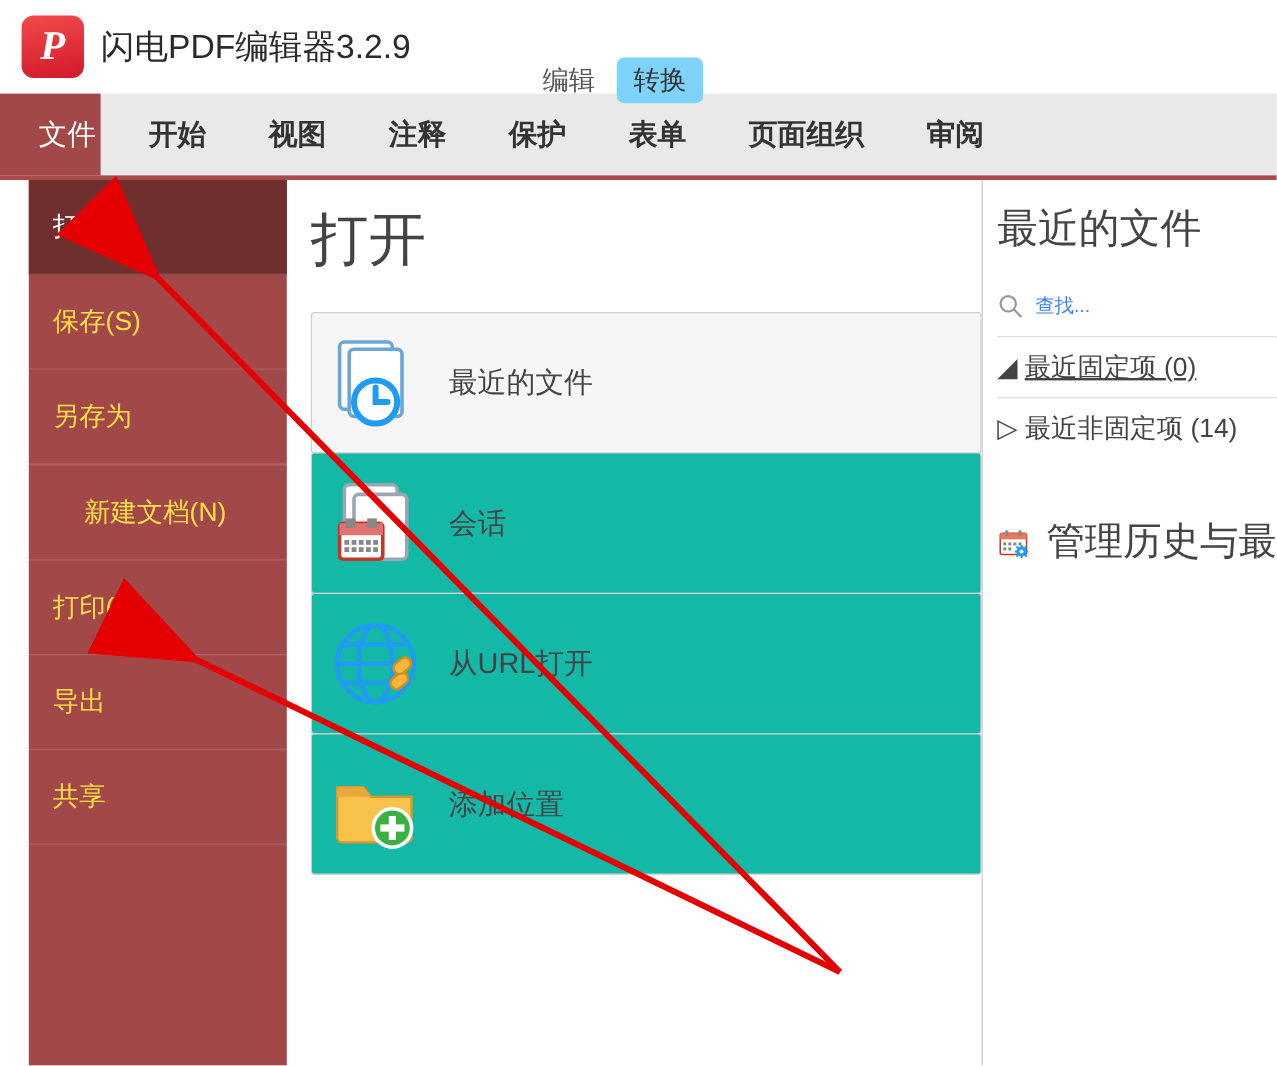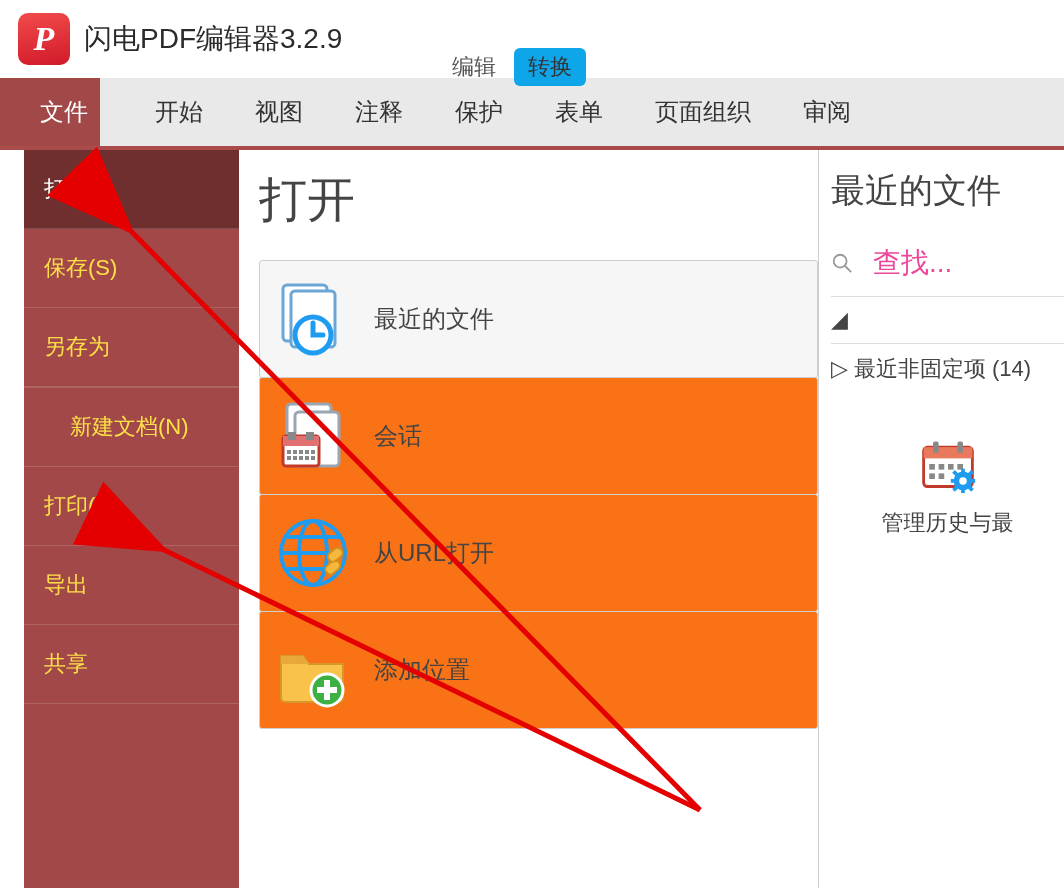--- a/index.html
+++ b/index.html
@@ -2,42 +2,42 @@
 <html><head>
 <meta charset="utf-8">
 <style>
   * { box-sizing: border-box; margin: 0; padding: 0; }
   html, body { width: 1064px; height: 888px; overflow: hidden; font-family: "Microsoft YaHei", "PingFang SC", sans-serif; background: #fff; color: #333; }
   .titlebar { height: 78px; display: flex; align-items: center; padding-left: 18px; gap: 14px; position: relative; }
   .app-logo { width: 52px; height: 52px; background: linear-gradient(170deg,#f24b4b,#d11a2a); border-radius: 10px; display:flex; align-items:center; justify-content:center; color:#fff; font-style:italic; font-weight:bold; font-size:34px; font-family: "Georgia", serif; }
   .app-title { font-size: 28px; color:#2a2a2a; }
   .tab-pills { position:absolute; left: 438px; top: 48px; display:flex; gap:4px; }
   .pill { padding: 4px 14px; font-size: 22px; border-radius: 6px; color:#555; }
-  .pill.active { background:#0ea5e9; color:#333; }
+  .pill.active { background:#7dd3fc; color:#333; }
   .ribbon { height: 72px; display:flex; align-items:stretch; border-bottom: 4px solid #a94b4b; }
-  .ribbon-file { width: 100px; background:#a24848; color:#fff; display:flex; align-items:center; justify-content:center; font-size:24px;padding-left:28px; }
-  .ribbon-rest { flex:1; background:#e9e9e9; display:flex; align-items:center; padding-left: 55px; gap: 52px; }
+  .ribbon-file { width: 84px; background:#a24848; color:#fff; display:flex; align-items:center; justify-content:center; font-size:24px;padding-left:28px; }
+  .ribbon-rest { flex:1; background:#e9e9e9; display:flex; align-items:center; padding-left: 40px; gap: 52px; font-weight: bold; }
   .ribbon-item { font-size:24px; color:#333; }
   .workspace { display:flex; height: calc(888px - 78px - 72px); margin-left: 24px; }
   .sidebar { width: 215px; background:#a24848; display:flex; flex-direction:column; }
   .side-item { padding: 24px 20px; color:#fde047; font-size:22px; border-bottom:1px solid rgba(255,255,255,0.15); }
   .side-item.active { background:#6f2f2f; color:#fff; }
   .side-item.sec-start { border-top:1px solid rgba(255,255,255,0.15);padding-left:46px; }
   .center { flex:1; min-width: 0; padding: 18px 0 0 20px; border-right:1px solid #ccc; }
   .center h1 { font-size:48px; font-weight: normal; margin-bottom: 28px; color:#444; }
   .open-list { display:flex; flex-direction:column; }
-  .open-row { height: 118px; display:flex; align-items:center; gap: 18px; border:1px solid #cfcfcf; border-radius:3px; margin-bottom:-1px; padding-left:10px; background:#f97316; }
+  .open-row { height: 118px; display:flex; align-items:center; gap: 18px; border:1px solid #cfcfcf; border-radius:3px; margin-bottom:-1px; padding-left:10px; background:#14b8a6; }
   .open-row.sel { background:#f6f6f6; }
   .row-label { font-size:24px; color:#444; }
   .right { width: 245px; padding: 18px 0 0 12px; position:relative; }
   .right h2 { font-size:34px; font-weight:normal; color:#444; margin-bottom:30px; white-space:nowrap; }
-  .search-row { display:flex; align-items:center; gap:20px; color:#ec4899; font-size:28px; margin-bottom:14px; }
+  .search-row { display:flex; align-items:center; gap:10px; color:#3b82f6; font-size:16px; margin-bottom:14px; }
   .tree-row { display:flex; align-items:center; gap:6px; font-size:22px; color:#444; padding:10px 0; border-top:1px solid #ddd; }
   .tree-row:first-of-type { border-top:1px solid #ddd; }
-  .manage-row { display:flex; align-items:center; gap:14px; margin-top:40px; font-size:22px; color:#444; white-space:nowrap;flex-direction:column; }
+  .manage-row { display:flex; align-items:center; gap:14px; margin-top:40px; font-size:32px; color:#444; white-space:nowrap; }
   
   .ic { width:86px; height:86px; display:flex; align-items:center; justify-content:center; flex-shrink:0; }
   .ic svg { width:80px; height:80px; }
   .cal-ic { width:60px; height:60px; }
   
   .arrows { position:absolute; inset:0; pointer-events:none; }
 </style>
 </head>
 <body>
 
@@ -157,20 +157,21 @@
     <h2>最近的文件</h2>
     <div class="search-row">
       <svg width="22" height="22" viewBox="0 0 24 24">
           <circle cx="10" cy="10" r="7" fill="none" stroke="#999" stroke-width="2"></circle>
           <line x1="15" y1="15" x2="22" y2="22" stroke="#999" stroke-width="2"></line>
         </svg>
       <span>查找...</span>
     </div>
     <div class="tree-row">
       <span>◢</span>
+      <span style="text-decoration:underline">最近固定项 (0)</span>
     </div>
     <div class="tree-row">
       <span>▷</span>
       <span>最近非固定项 (14)</span>
     </div>
 
     <div class="manage-row">
       <svg class="cal-ic" viewBox="0 0 64 64">
         <rect x="6" y="14" width="52" height="42" rx="4" fill="#fff" stroke="#c0392b" stroke-width="3"></rect>
         <rect x="6" y="14" width="52" height="12" fill="#e9795d"></rect>

